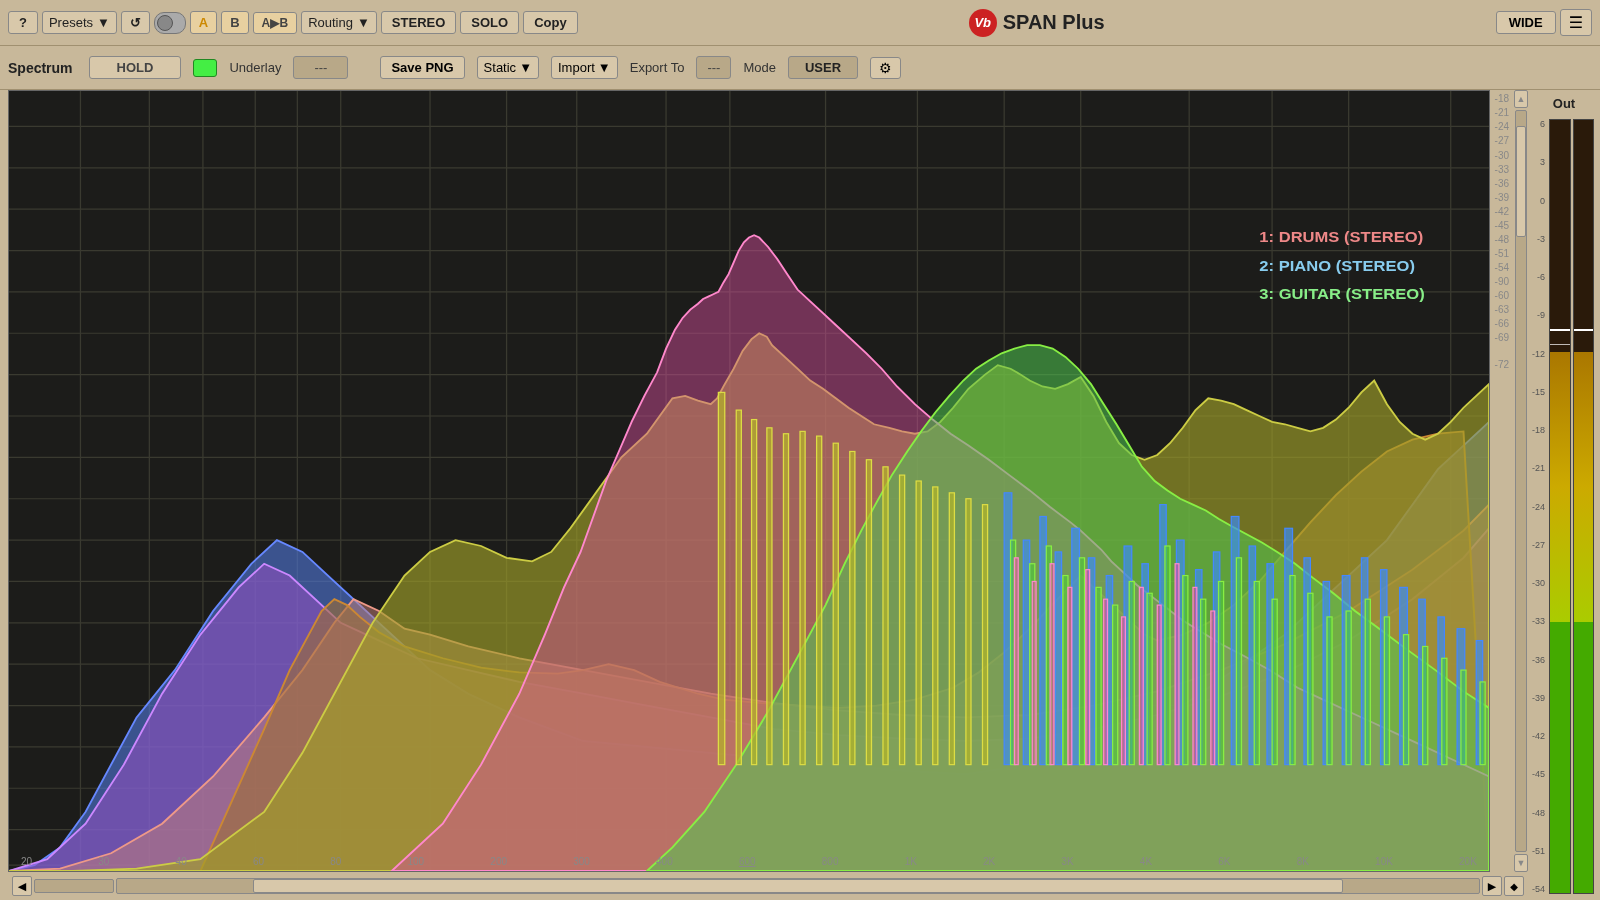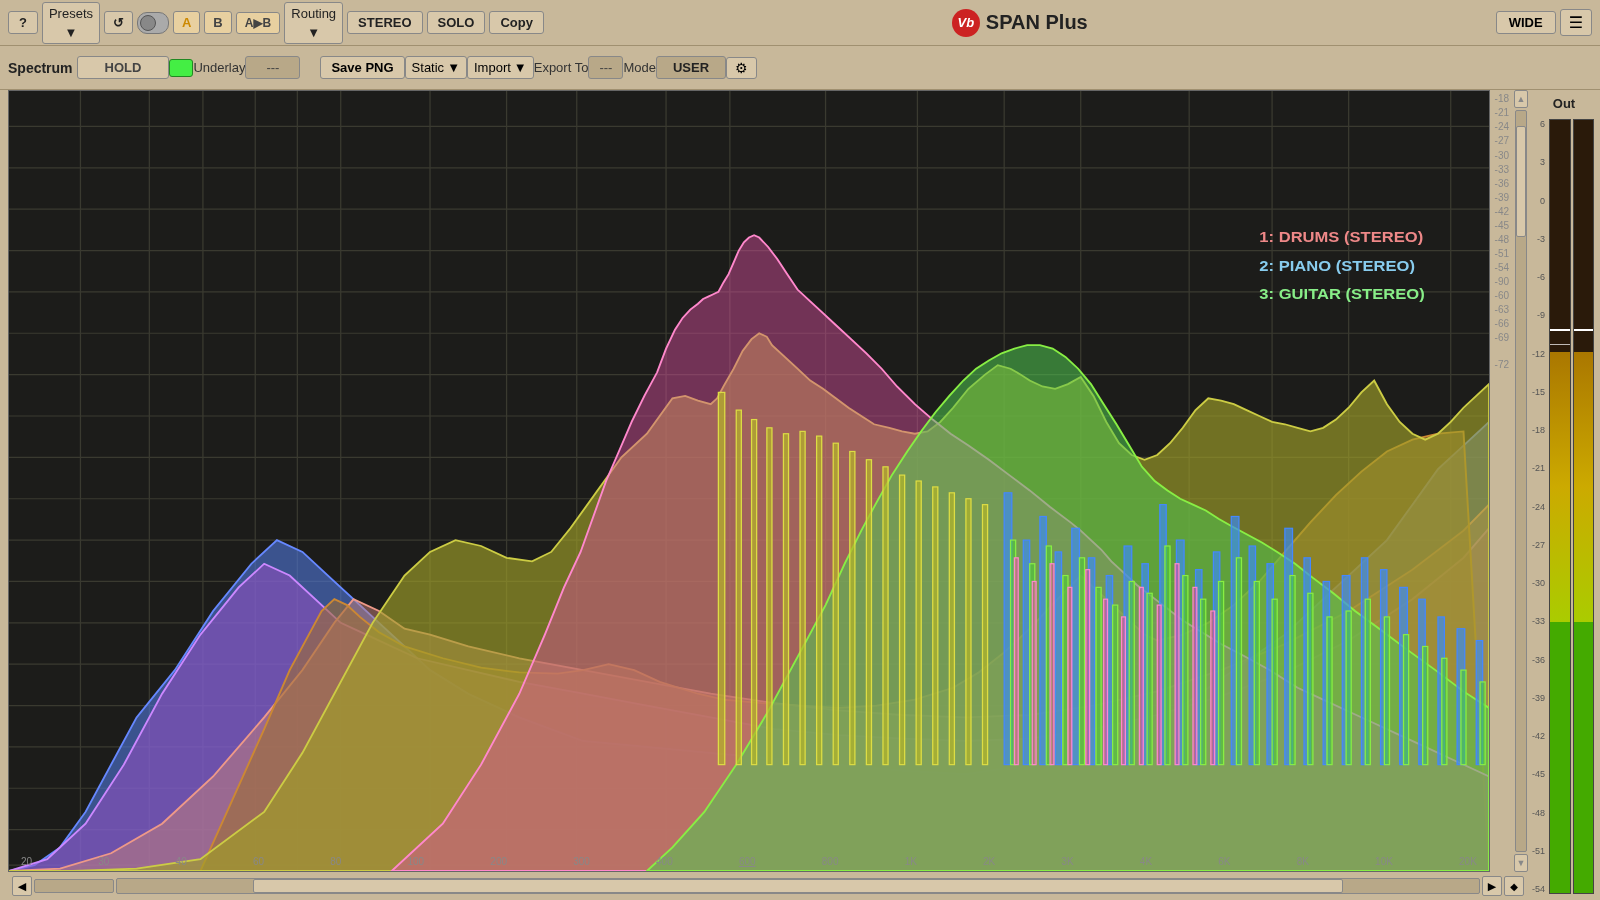--- a/index.html
+++ b/index.html
@@ -53,21 +53,20 @@
       display: flex;
       align-items: center;
       background: #d8c8aa;
       border: 1px solid #888;
       border-radius: 3px;
       padding: 3px 6px;
       cursor: pointer;
       font-size: 13px;
       color: #222;
       gap: 4px;
-      flex-direction: column;
     }
 
     .span-logo {
       display: flex;
       align-items: center;
       gap: 6px;
       margin-left: auto;
       margin-right: auto;
     }
 
@@ -109,21 +108,21 @@
       font-size: 16px;
     }
 
     
     #second-toolbar {
       display: flex;
       align-items: center;
       background: #c8b89a;
       height: 44px;
       padding: 0 8px;
-      gap: 0;
+      gap: 12px;
       border-bottom: 1px solid #a09070;
     }
 
     .spectrum-label {
       font-size: 14px;
       font-weight: bold;
       color: #222;
       margin-right: 4px;
     }
 

